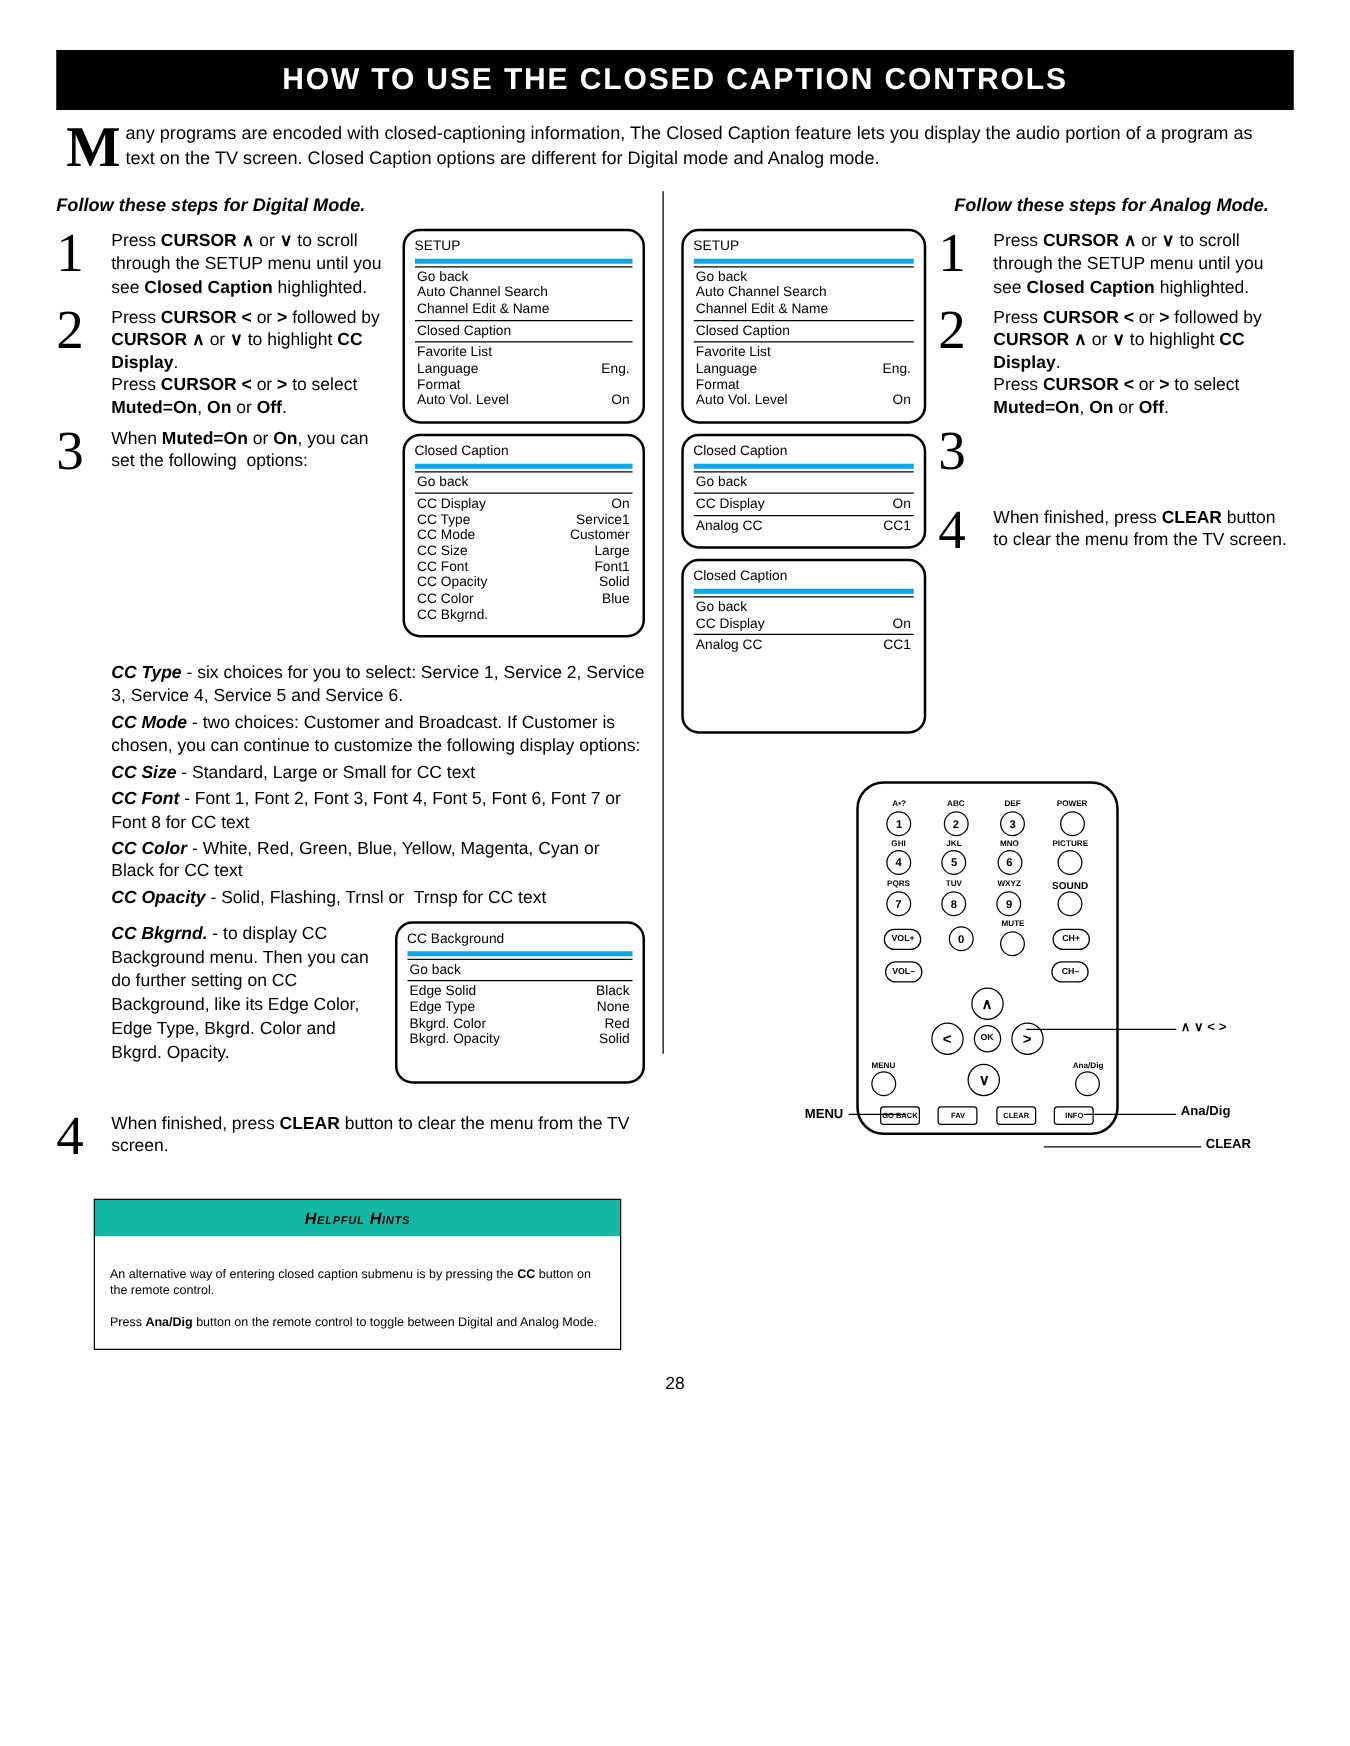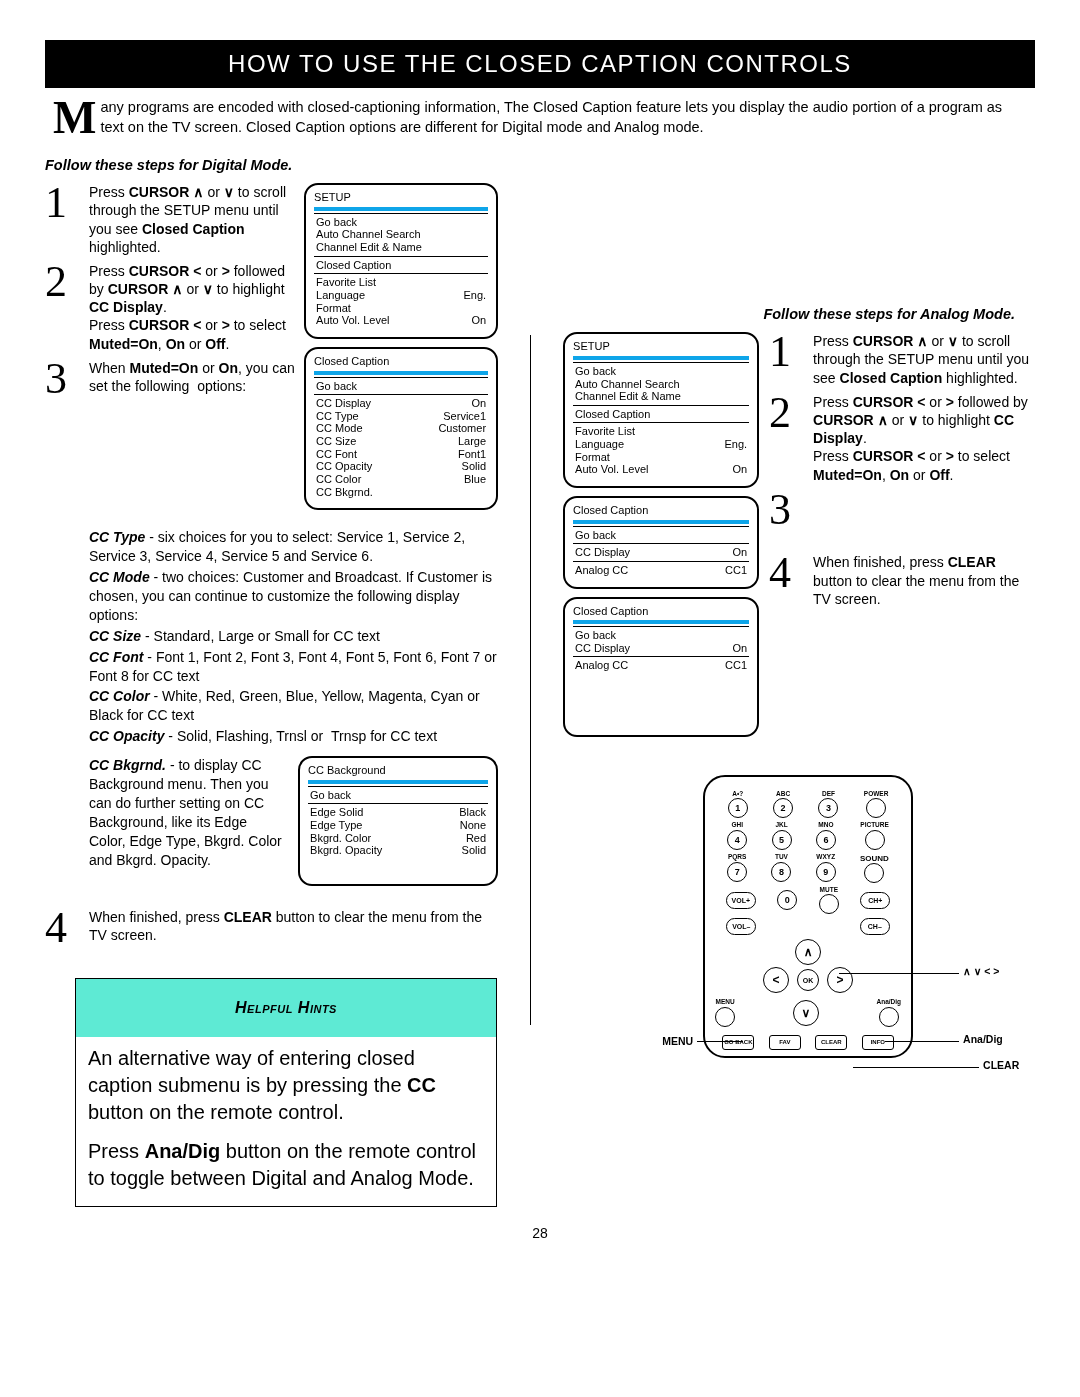--- a/index.html
+++ b/index.html
@@ -9,21 +9,21 @@
     background: #fff;
     margin: 0;
     padding: 40px 45px 20px 45px;
     width: 1080px;
     box-sizing: border-box;
   }
   .title-bar {
     background: #000;
     color: #fff;
     text-align: center;
-    font-weight: normal;
+    font-weight: bold;
     font-size: 24px;
     letter-spacing: 1.5px;
     padding: 10px 0;
     margin-bottom: 10px;
   }
   .intro {
     font-size: 14.5px;
     line-height: 1.35;
     margin: 10px 8px 16px 8px;
   }
@@ -31,22 +31,22 @@
     font-family: Georgia, 'Times New Roman', serif;
     font-weight: bold;
     font-size: 46px;
     float: left;
     line-height: 0.85;
     margin-right: 4px;
   }
   .cols {
     display: flex;
     justify-content: space-between;
-    align-items: center;
-    gap: 28px;
+    align-items: flex-start;
+    gap: 10px;
   }
   .col-left { width: 48%; position: relative;}
   .col-right { width: 50%; position: relative;}
   .subhead {
     font-style: italic;
     font-weight: bold;
     font-size: 14.5px;
     margin: 4px 0 10px 0;
   }
   .step-row { display: flex; align-items: flex-start; margin-bottom: 6px;}
@@ -92,30 +92,30 @@
   .bkg-text { flex:1; font-size:14px; line-height:1.35;}
   .bkg-osd { width:200px; flex:none;}
 
   .hints-box {
     border: 1px solid #000;
     margin-top: 30px;
     margin-left: 30px;
     width: 420px;
   }
   .hints-head {
-    background: #5eead4;
+    background: #14b8a6;
     font-style: italic;
     font-weight: bold;
     font-variant: small-caps;
     letter-spacing: 0.5px;
     text-align: center;
-    padding: 20px 0;
-    font-size: 16px;
-  }
-  .hints-body { padding: 8px 12px 14px 12px; font-size:20px; line-height:1.35;}
+    padding: 7px 0;
+    font-size: 13px;
+  }
+  .hints-body { padding: 24px 12px 14px 12px; font-size:10px; line-height:1.35;}
   .hints-body p { margin: 0 0 12px 0;}
 
   
   .right-top { display:flex; gap:10px; align-items:flex-start;}
   .right-osd-col { width: 196px; flex:none;}
   .right-steps-col { flex:1;}
 
   
   .vdiv {
     border-left: 1px solid #000;

